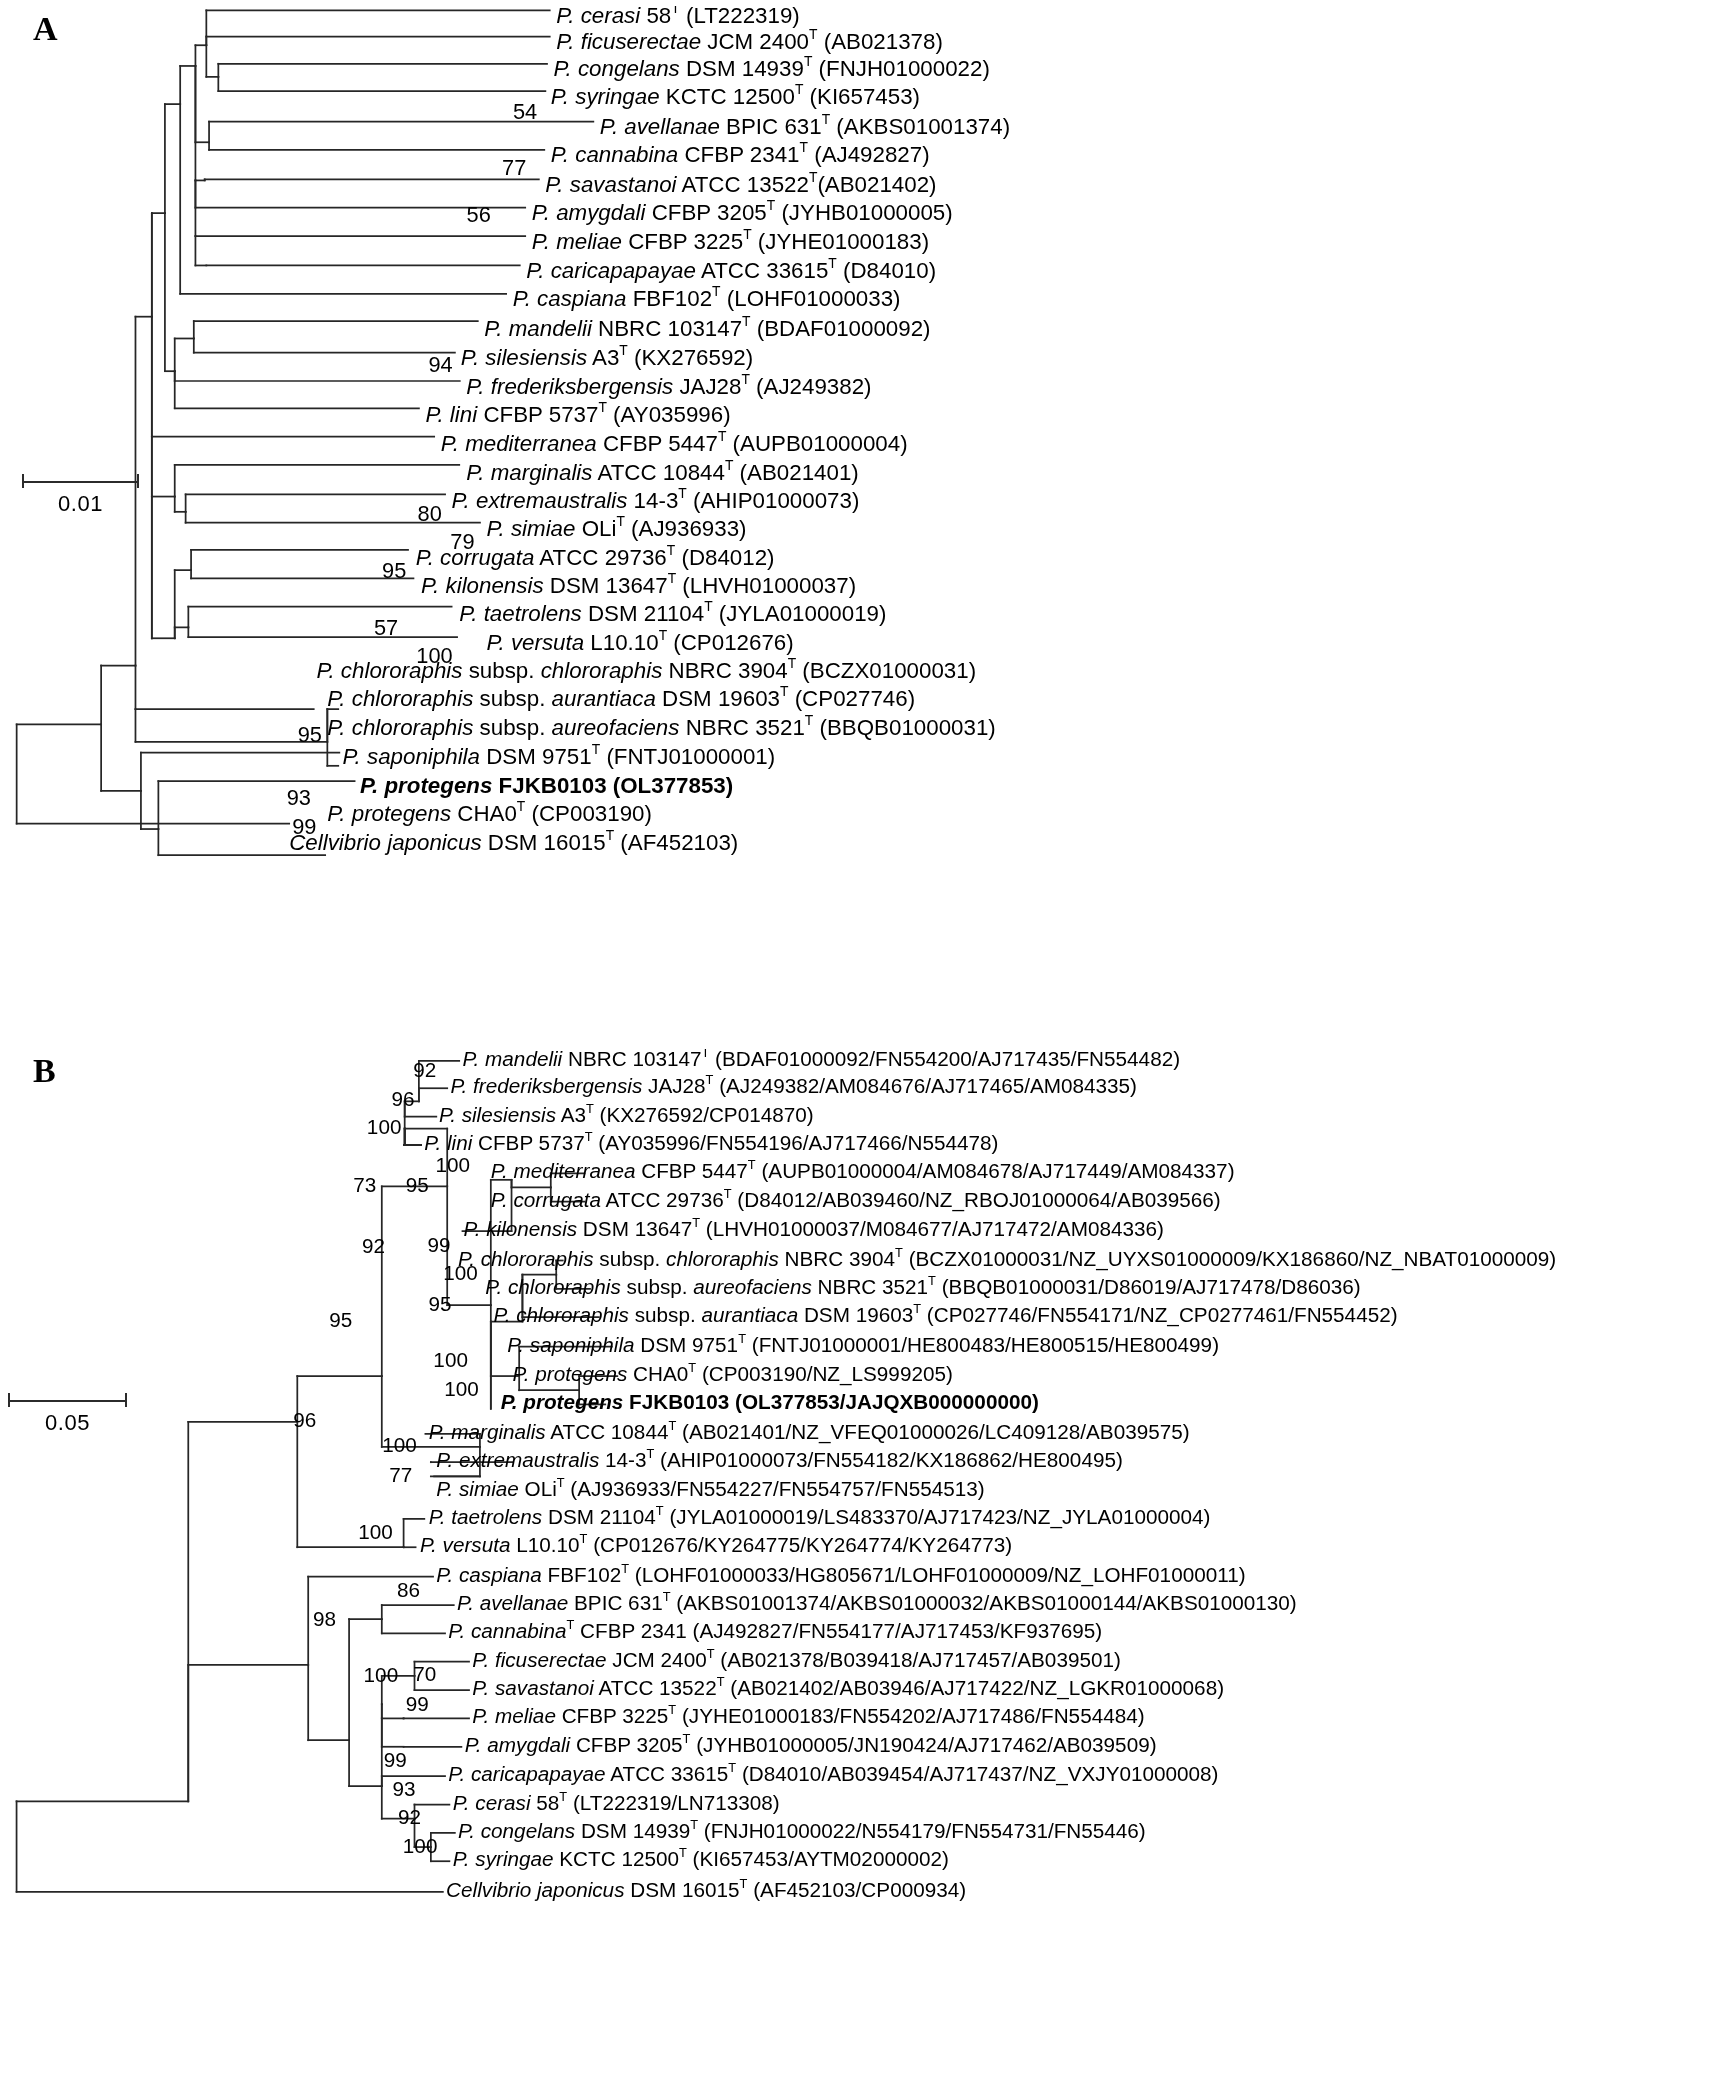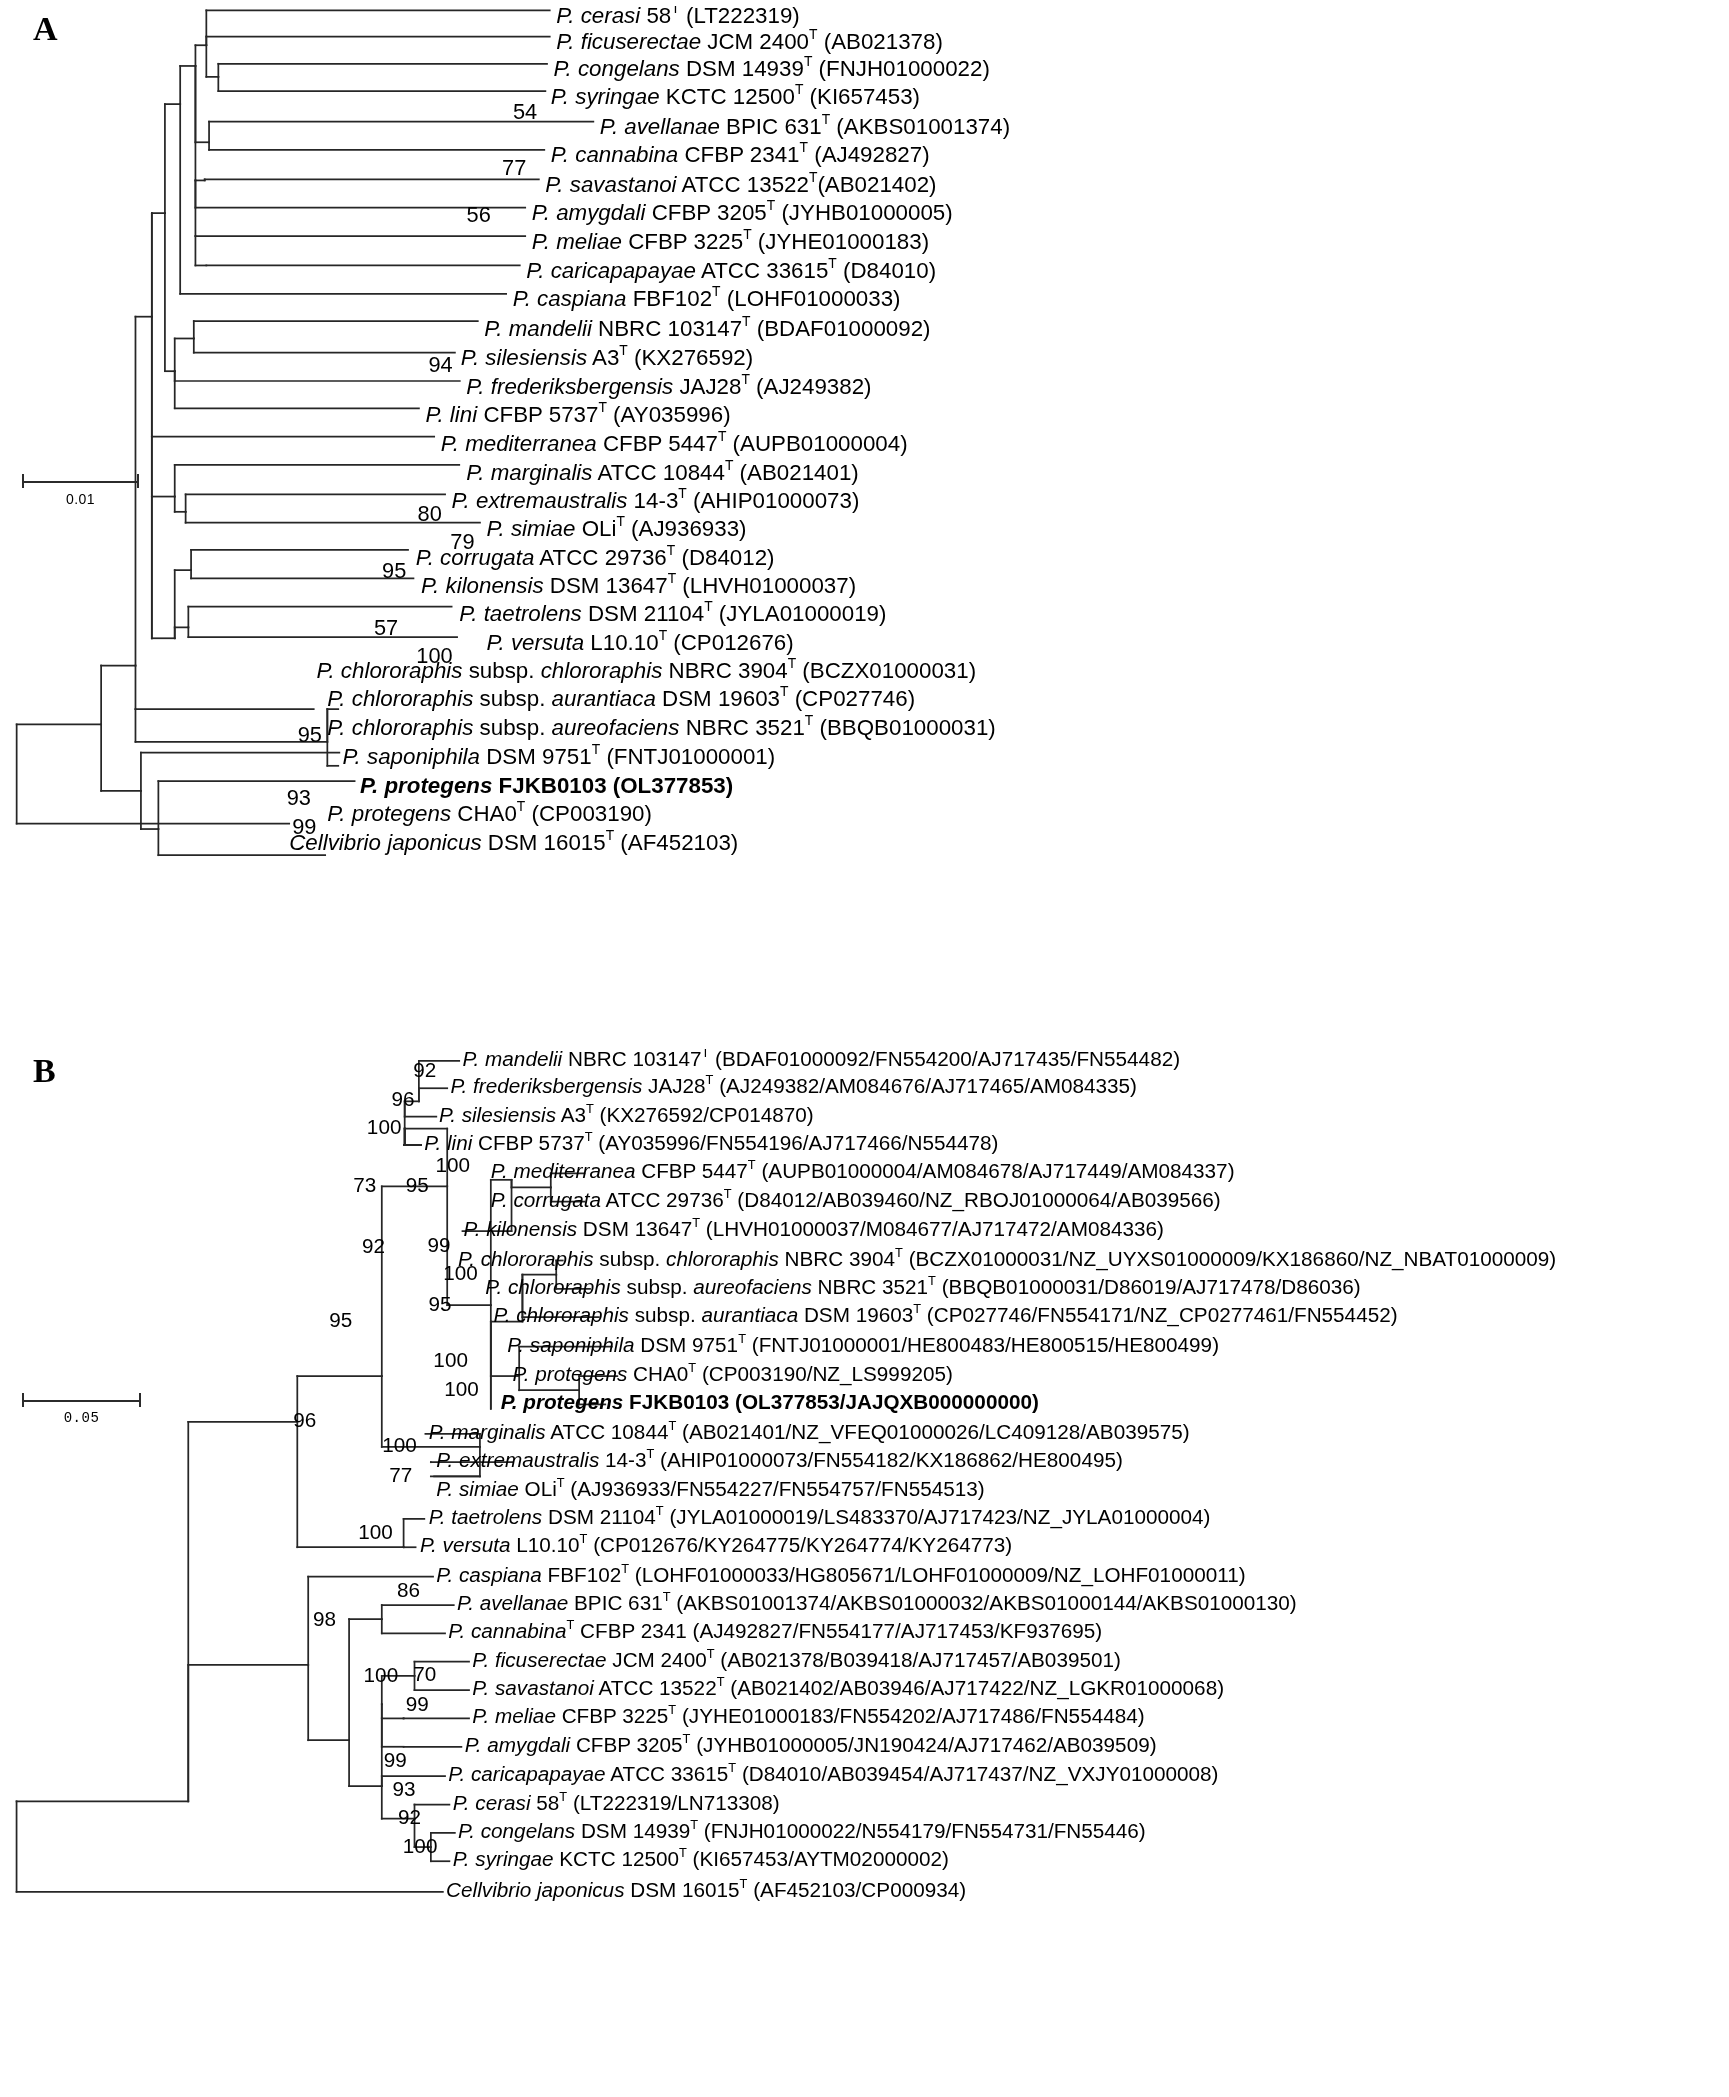--- a/index.html
+++ b/index.html
@@ -6,21 +6,21 @@
   body{width:1729px;height:2097px;font-family:"Liberation Sans",sans-serif;color:#000;position:relative;overflow:hidden;}
   .panel{position:absolute;left:0;width:1729px;}
   #panelA{top:0;height:1036px;}
   #panelB{top:1036px;height:1061px;}
   .panel-letter{position:absolute;font-family:"Liberation Serif",serif;font-weight:bold;font-size:34px;}
   .scalebar{position:absolute;}
   .scalebar .bar{position:relative;height:14px;}
   .scalebar .bar .line{position:absolute;top:6.5px;left:0;right:0;height:2.2px;background:#2b2b2b;}
   .scalebar .bar .tick{position:absolute;top:0;width:2.2px;height:14px;background:#2b2b2b;}
   .scalebar .bar .tick.l{left:0;} .scalebar .bar .tick.r{right:0;}
-  .scalebar .lbl{text-align:center;font-size:14px;margin-top:3.3px;letter-spacing:0.5px;}
+  .scalebar .lbl{text-align:center;font-size:22px;margin-top:3.3px;letter-spacing:0.5px;}
   svg{display:block;}
   .tiplabel{font-size:41px;font-family:"Liberation Sans",sans-serif;dominant-baseline:middle;}
   .tiplabelB{font-size:38px;font-family:"Liberation Sans",sans-serif;dominant-baseline:middle;}
   .it{font-style:italic;}
   .bold{font-weight:bold;}
   .boot{font-size:40px;font-family:"Liberation Sans",sans-serif;dominant-baseline:middle;text-anchor:end;}
   .bootB{font-size:38px;font-family:"Liberation Sans",sans-serif;dominant-baseline:middle;text-anchor:end;}
   .br{stroke:#262626;stroke-width:3.2;fill:none;stroke-linecap:square;}
 </style>
 </head>
@@ -201,21 +201,21 @@
         <text x="660" y="1432" class="tiplabel bold" font-weight="bold"><tspan class="it" font-style="italic">P. protegens</tspan><tspan> FJKB0103</tspan><tspan> (OL377853)</tspan></text>
         <text x="600" y="1484" class="tiplabel"><tspan class="it" font-style="italic">P. protegens</tspan><tspan> CHA0</tspan><tspan baseline-shift="super" font-size="0.62em">T</tspan><tspan> (CP003190)</tspan></text>
         <text x="530" y="1538" class="tiplabel"><tspan class="it" font-style="italic">Cellvibrio japonicus</tspan><tspan> DSM 16015</tspan><tspan baseline-shift="super" font-size="0.62em">T</tspan><tspan> (AF452103)</tspan></text>
       </g>
   </svg>
 </div>
 
 <div class="panel" id="panelB">
   <div class="panel-letter" style="left:33px;top:16.4px;">B</div>
 
-  <div class="scalebar" style="left:22px;top:357px;width:119px;font-family:Liberation Mono, monospace;">
+  <div class="scalebar" style="left:8px;top:357px;width:119px;">
     <div class="bar">
       <div class="line"></div>
         <div class="tick l"></div>
         <div class="tick r"></div>
     </div>
     <div class="lbl">0.05</div>
   </div>
 
   <svg id="svgB" width="1729" height="894" viewBox="0 0 3171 1640" style="position:absolute;left:0;top:13px;">
     <g id="treeB-branches">

